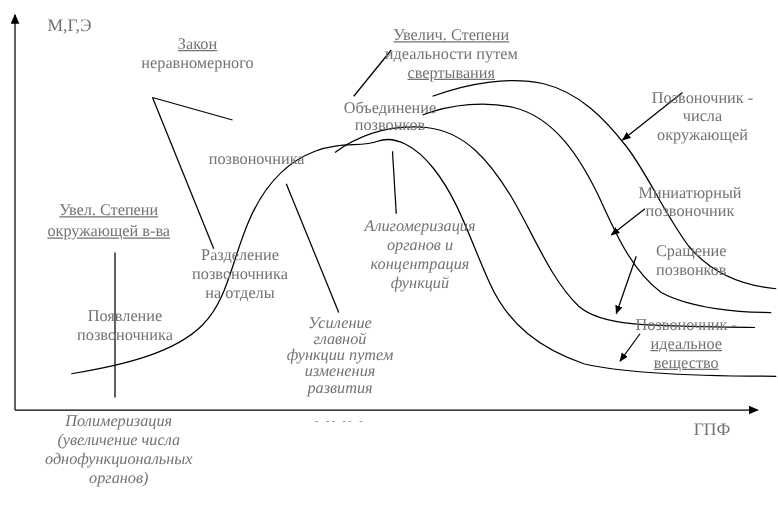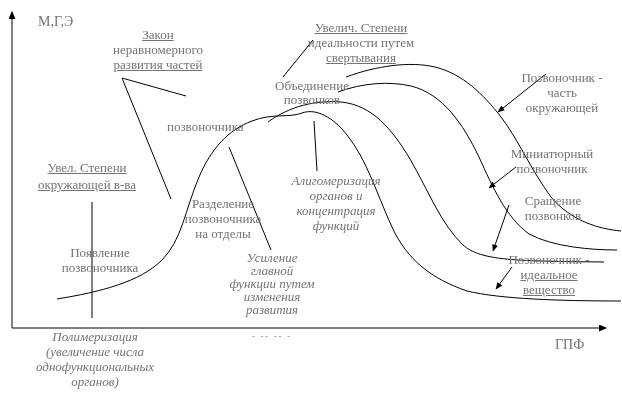--- a/index.html
+++ b/index.html
@@ -25,21 +25,21 @@
   .lh13{line-height:13px;}
   .lh14{line-height:14px;}
   .lh17{line-height:17px;}
   .axis-cap{font-size:14px;}
   #lab-yge{left:38px;top:14px;text-align:left;}
   #lab-law{left:98px;top:27px;width:120px;}
   #lab-ideality{left:305px;top:20px;width:112px;}
   #lab-union{left:262px;top:79px;width:100px;}
   #lab-spineword{left:167px;top:119px;width:82px;text-align:left;}
   #lab-fragmentation{left:37px;top:159px;width:100px;}
-  #lab-division{left:147px;top:196px;width:90px;margin-left:31px;}
+  #lab-division{left:147px;top:196px;width:90px;}
   #lab-appearance{left:55px;top:245px;width:90px;}
   #lab-oligo{left:286px;top:173px;width:100px;}
   #lab-mainfunc{left:226px;top:251px;width:92px;}
   #lab-environment{left:512px;top:70px;width:100px;}
   #lab-miniature{left:506px;top:146px;width:92px;}
   #lab-fusion{left:508px;top:193px;width:90px;}
   #lab-ideal{left:494px;top:252px;width:110px;}
   #lab-polymer{left:25px;top:329px;width:140px;}
   #lab-gpf{left:555px;top:337px;text-align:left;}
   #lab-fragment{left:252px;top:329px;width:50px;font-size:8px;letter-spacing:2px;text-align:left;}
@@ -85,21 +85,20 @@
     <path d="M 509 205 L 493 251" marker-end="url(#arw)"></path>
     <path d="M 512 267 L 496 289" marker-end="url(#arw)"></path>
   </svg>
 
   <div class="lbl axis-cap" id="lab-yge">М,Г,Э</div>
   <div class="lbl axis-cap" id="lab-gpf">ГПФ</div>
 
   <div class="lbl" id="lab-law">
     <span class="ln u">Закон</span>
     <span class="ln">неравномерного</span>
-    <span class="ln u">развития частей</span>
   </div>
 
   <div class="lbl" id="lab-ideality">
     <span class="ln u">Увелич. Степени</span>
     <span class="ln">идеальности путем</span>
     <span class="ln u">свертывания</span>
   </div>
 
   <div class="lbl lh14" id="lab-union">
     <span class="ln">Объединение</span>
@@ -136,21 +135,21 @@
   <div class="lbl it lh13" id="lab-mainfunc">
     <span class="ln">Усиление</span>
     <span class="ln">главной</span>
     <span class="ln">функции путем</span>
     <span class="ln">изменения</span>
     <span class="ln">развития</span>
   </div>
 
   <div class="lbl" id="lab-environment">
     <span class="ln">Позвоночник -</span>
-    <span class="ln">часть</span>
+    <span class="ln">числа</span>
     <span class="ln">окружающей</span>
   </div>
 
   <div class="lbl" id="lab-miniature">
     <span class="ln">Миниатюрный</span>
     <span class="ln">позвоночник</span>
   </div>
 
   <div class="lbl" id="lab-fusion">
     <span class="ln">Сращение</span>

